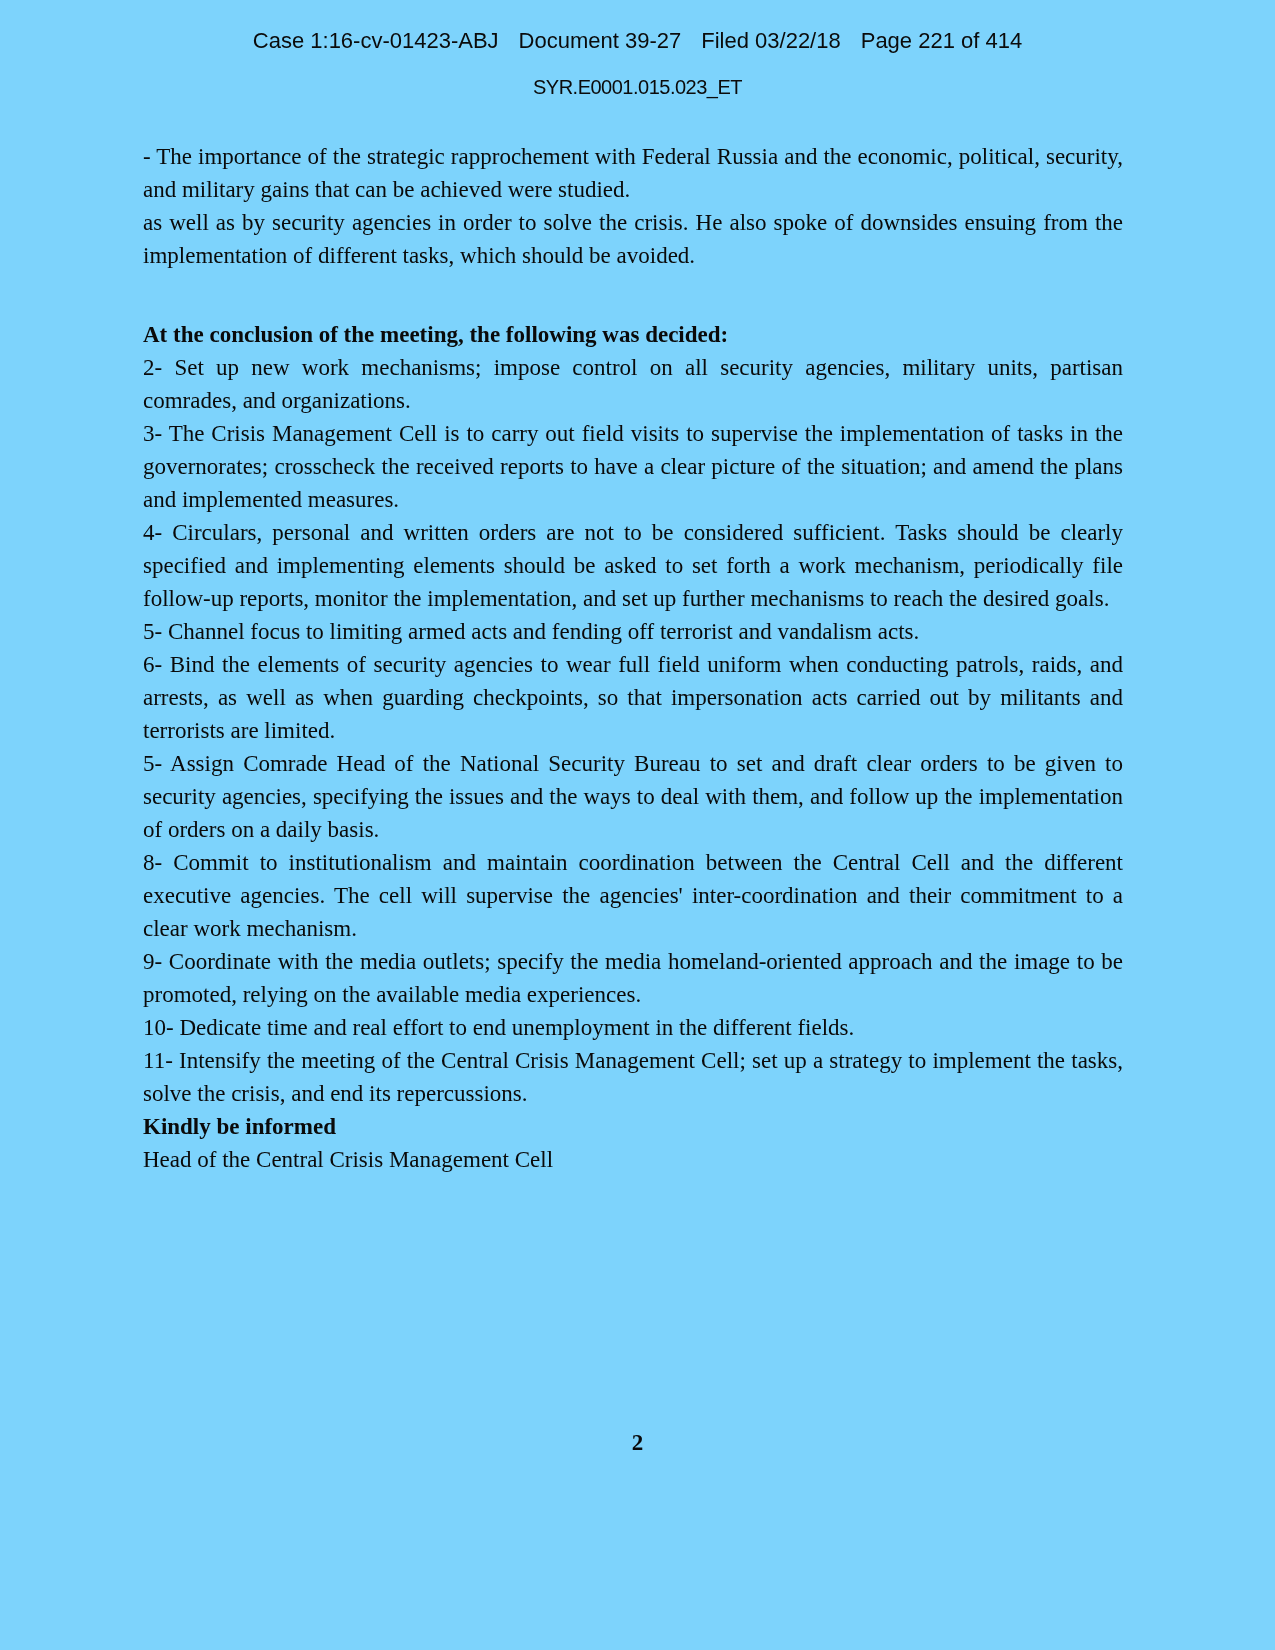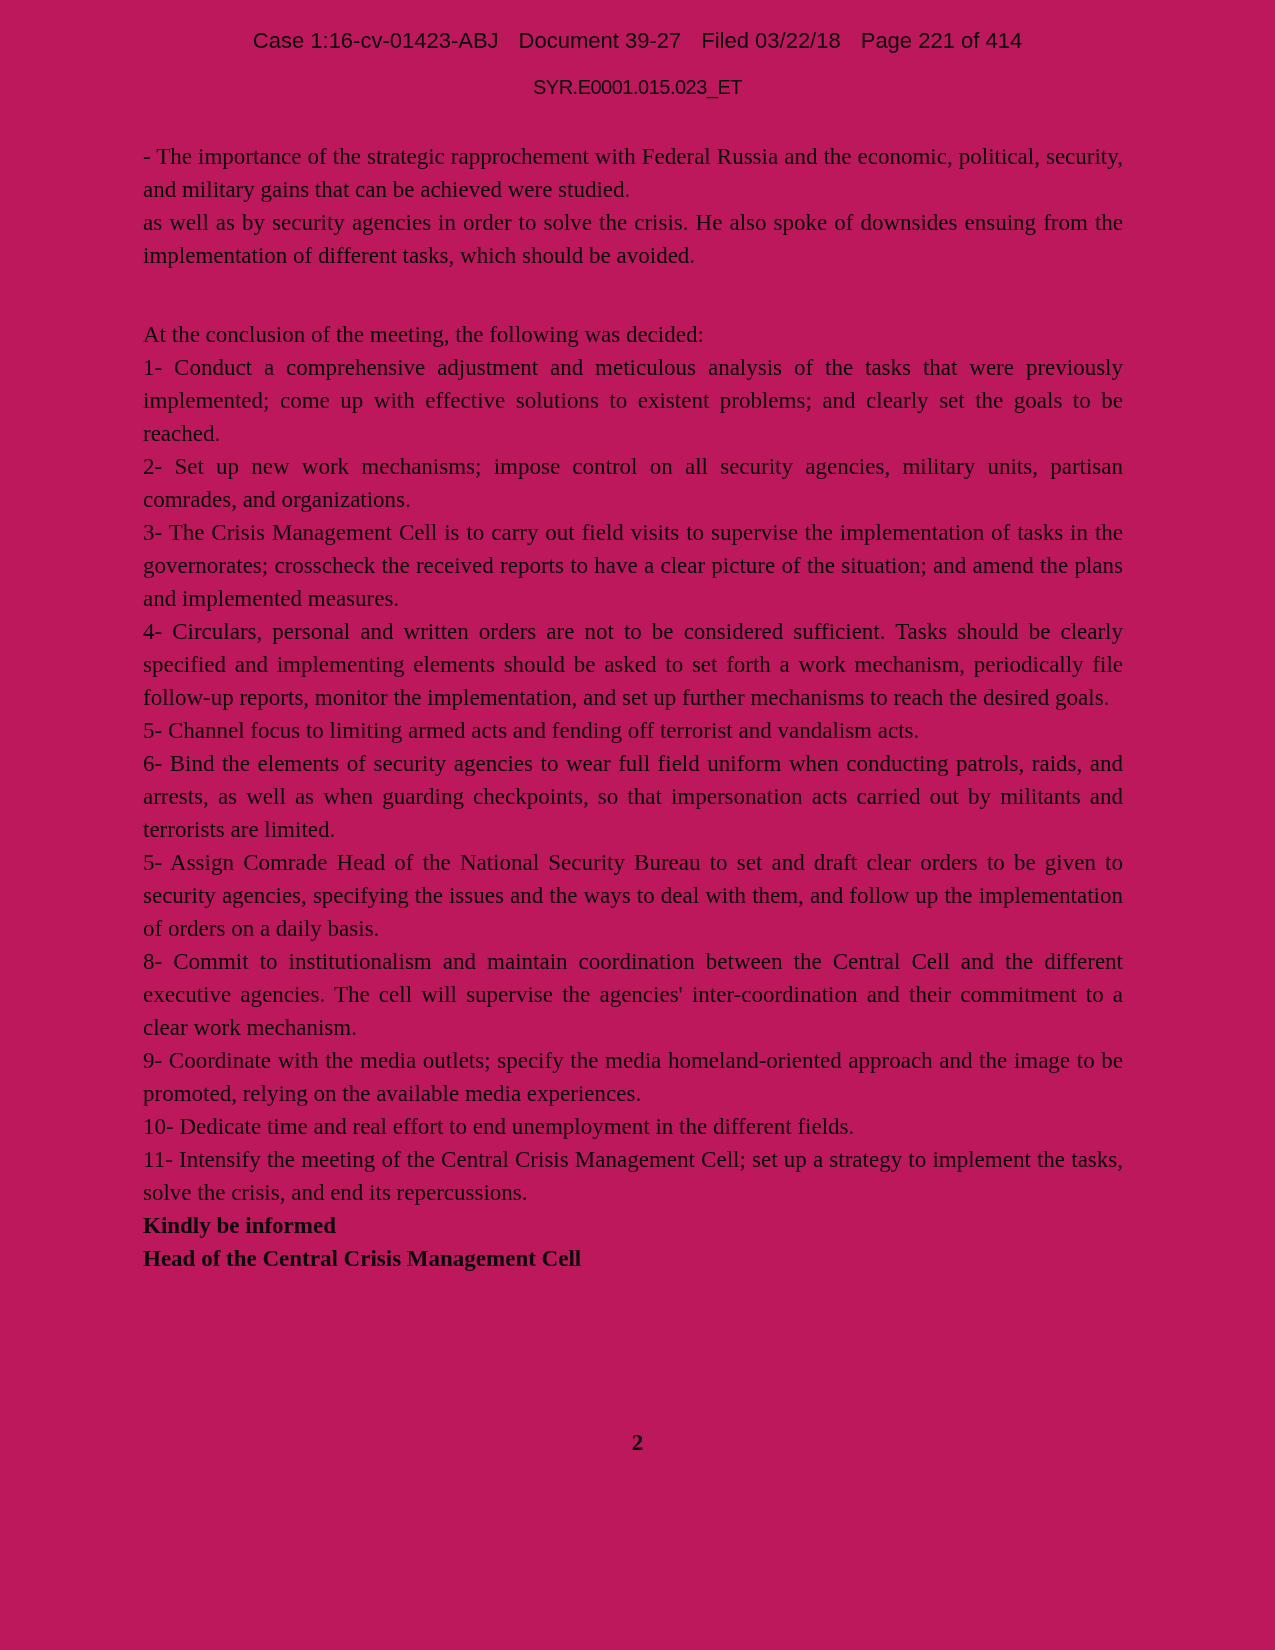--- a/index.html
+++ b/index.html
@@ -5,21 +5,21 @@
   html, body {
     margin: 0;
     padding: 0;
     background: #e8e8e8;
   }
   .page {
     position: relative;
     width: 1275px;
     height: 1650px;
     margin: 0 auto;
-    background: #be185d;
+    background: #7dd3fc;
     color: #000000;
     overflow: hidden;
   }
   
   .court-header {
     position: absolute;
     top: 28px;
     left: 0;
     width: 100%;
     display: flex;
@@ -51,30 +51,30 @@
     font-family: "Liberation Serif", "DejaVu Serif", serif;
     font-size: 23px;
     line-height: 33px;
     color: #0a0a0a;
   }
   .body-text p {
     margin: 0;
     text-align: justify;
   }
   .meeting-heading {
-    font-weight: normal;
+    font-weight: bold;
     text-align: right;
     margin-top: 46px !important;
   }
   .closing {
     font-weight: bold;
     text-align: left !important;
   }
   .signature {
-    font-weight: bold;
+    font-weight: normal;
     text-align: right;
     padding-right: 55px;
   }
   .page-number {
     position: absolute;
     top: 1430px;
     left: 0;
     width: 100%;
     text-align: center;
     font-family: "Liberation Serif", "DejaVu Serif", serif;
@@ -96,21 +96,20 @@
   </div>
 
   <div class="doc-stamp">SYR.E0001.015.023_ET</div>
 
   <div class="body-text">
     <p>- The importance of the strategic rapprochement with Federal Russia and the economic, political, security, and military gains that can be achieved were studied.</p>
     <p>as well as by security agencies in order to solve the crisis. He also spoke of downsides ensuing from the implementation of different tasks, which should be avoided.</p>
 
     <p class="meeting-heading">At the conclusion of the meeting, the following was decided:</p>
 
-    <p>1- Conduct a comprehensive adjustment and meticulous analysis of the tasks that were previously implemented; come up with effective solutions to existent problems; and clearly set the goals to be reached.</p>
     <p>2- Set up new work mechanisms; impose control on all security agencies, military units, partisan comrades, and organizations.</p>
     <p>3- The Crisis Management Cell is to carry out field visits to supervise the implementation of tasks in the governorates; crosscheck the received reports to have a clear picture of the situation; and amend the plans and implemented measures.</p>
     <p>4- Circulars, personal and written orders are not to be considered sufficient. Tasks should be clearly specified and implementing elements should be asked to set forth a work mechanism, periodically file follow-up reports, monitor the implementation, and set up further mechanisms to reach the desired goals.</p>
     <p>5- Channel focus to limiting armed acts and fending off terrorist and vandalism acts.</p>
     <p>6- Bind the elements of security agencies to wear full field uniform when conducting patrols, raids, and arrests, as well as when guarding checkpoints, so that impersonation acts carried out by militants and terrorists are limited.</p>
     <p>5- Assign Comrade Head of the National Security Bureau to set and draft clear orders to be given to security agencies, specifying the issues and the ways to deal with them, and follow up the implementation of orders on a daily basis.</p>
     <p>8- Commit to institutionalism and maintain coordination between the Central Cell and the different executive agencies. The cell will supervise the agencies' inter-coordination and their commitment to a clear work mechanism.</p>
     <p>9- Coordinate with the media outlets; specify the media homeland-oriented approach and the image to be promoted, relying on the available media experiences.</p>
     <p>10- Dedicate time and real effort to end unemployment in the different fields.</p>
     <p>11- Intensify the meeting of the Central Crisis Management Cell; set up a strategy to implement the tasks, solve the crisis, and end its repercussions.</p>

